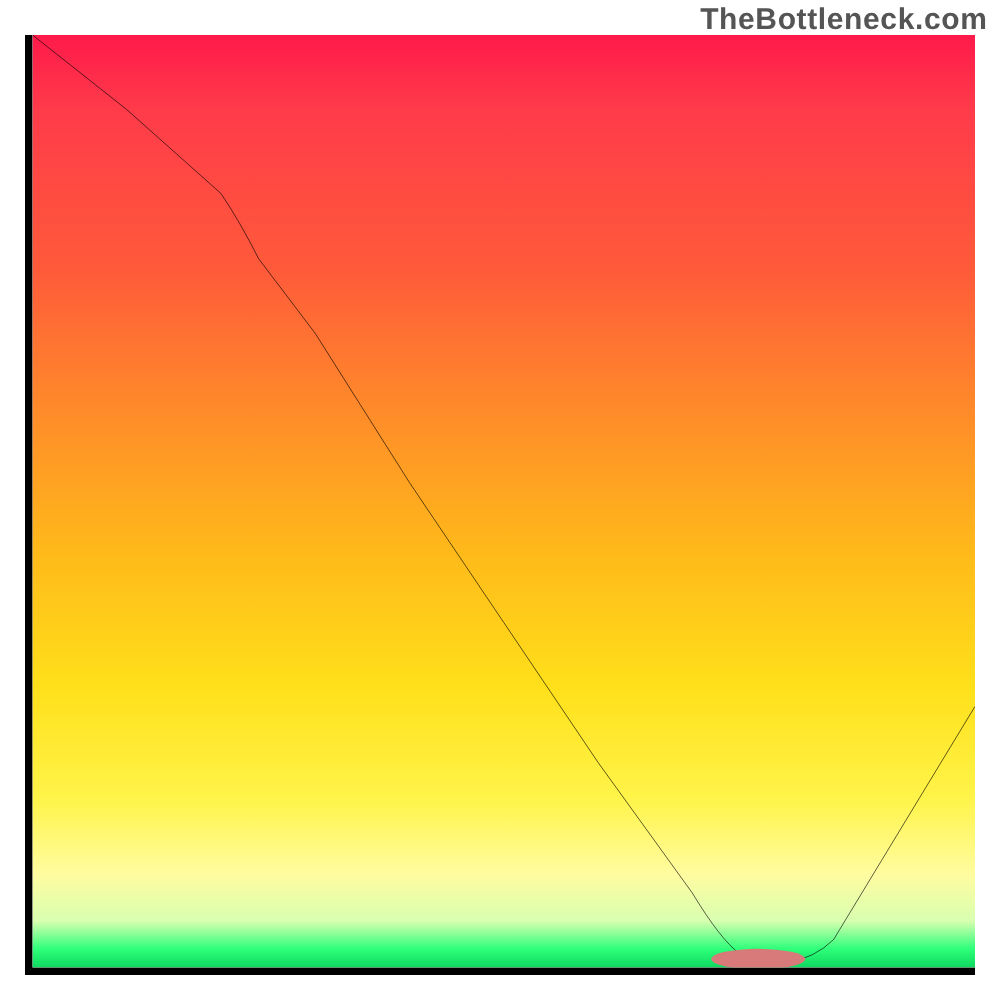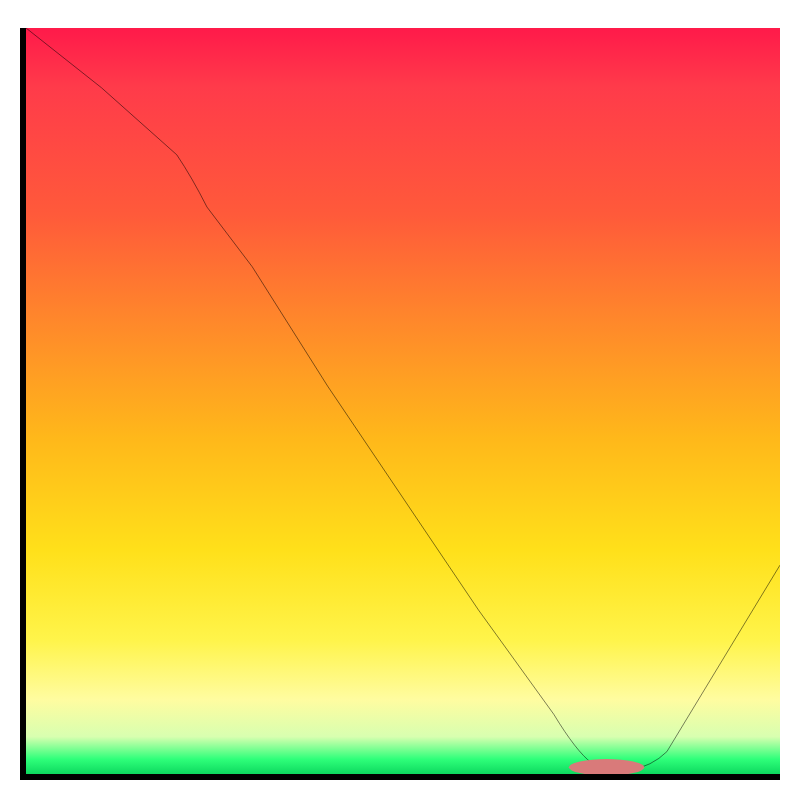--- a/index.html
+++ b/index.html
@@ -70,20 +70,21 @@
     fill: #d97a7a;
     rx: 6;
     ry: 6;
   }
 </style>
 </head>
 <body>
 
 <div class="frame">
 
+  <div class="watermark">TheBottleneck.com</div>
 
   <div class="plot-area">
     <div class="gradient-fill"></div>
 
     <svg class="curve" viewBox="0 0 100 100" preserveAspectRatio="none">
       <path d="M 0 0
                L 10 8
                L 20 17
                Q 22 20 24 24
                L 30 32

